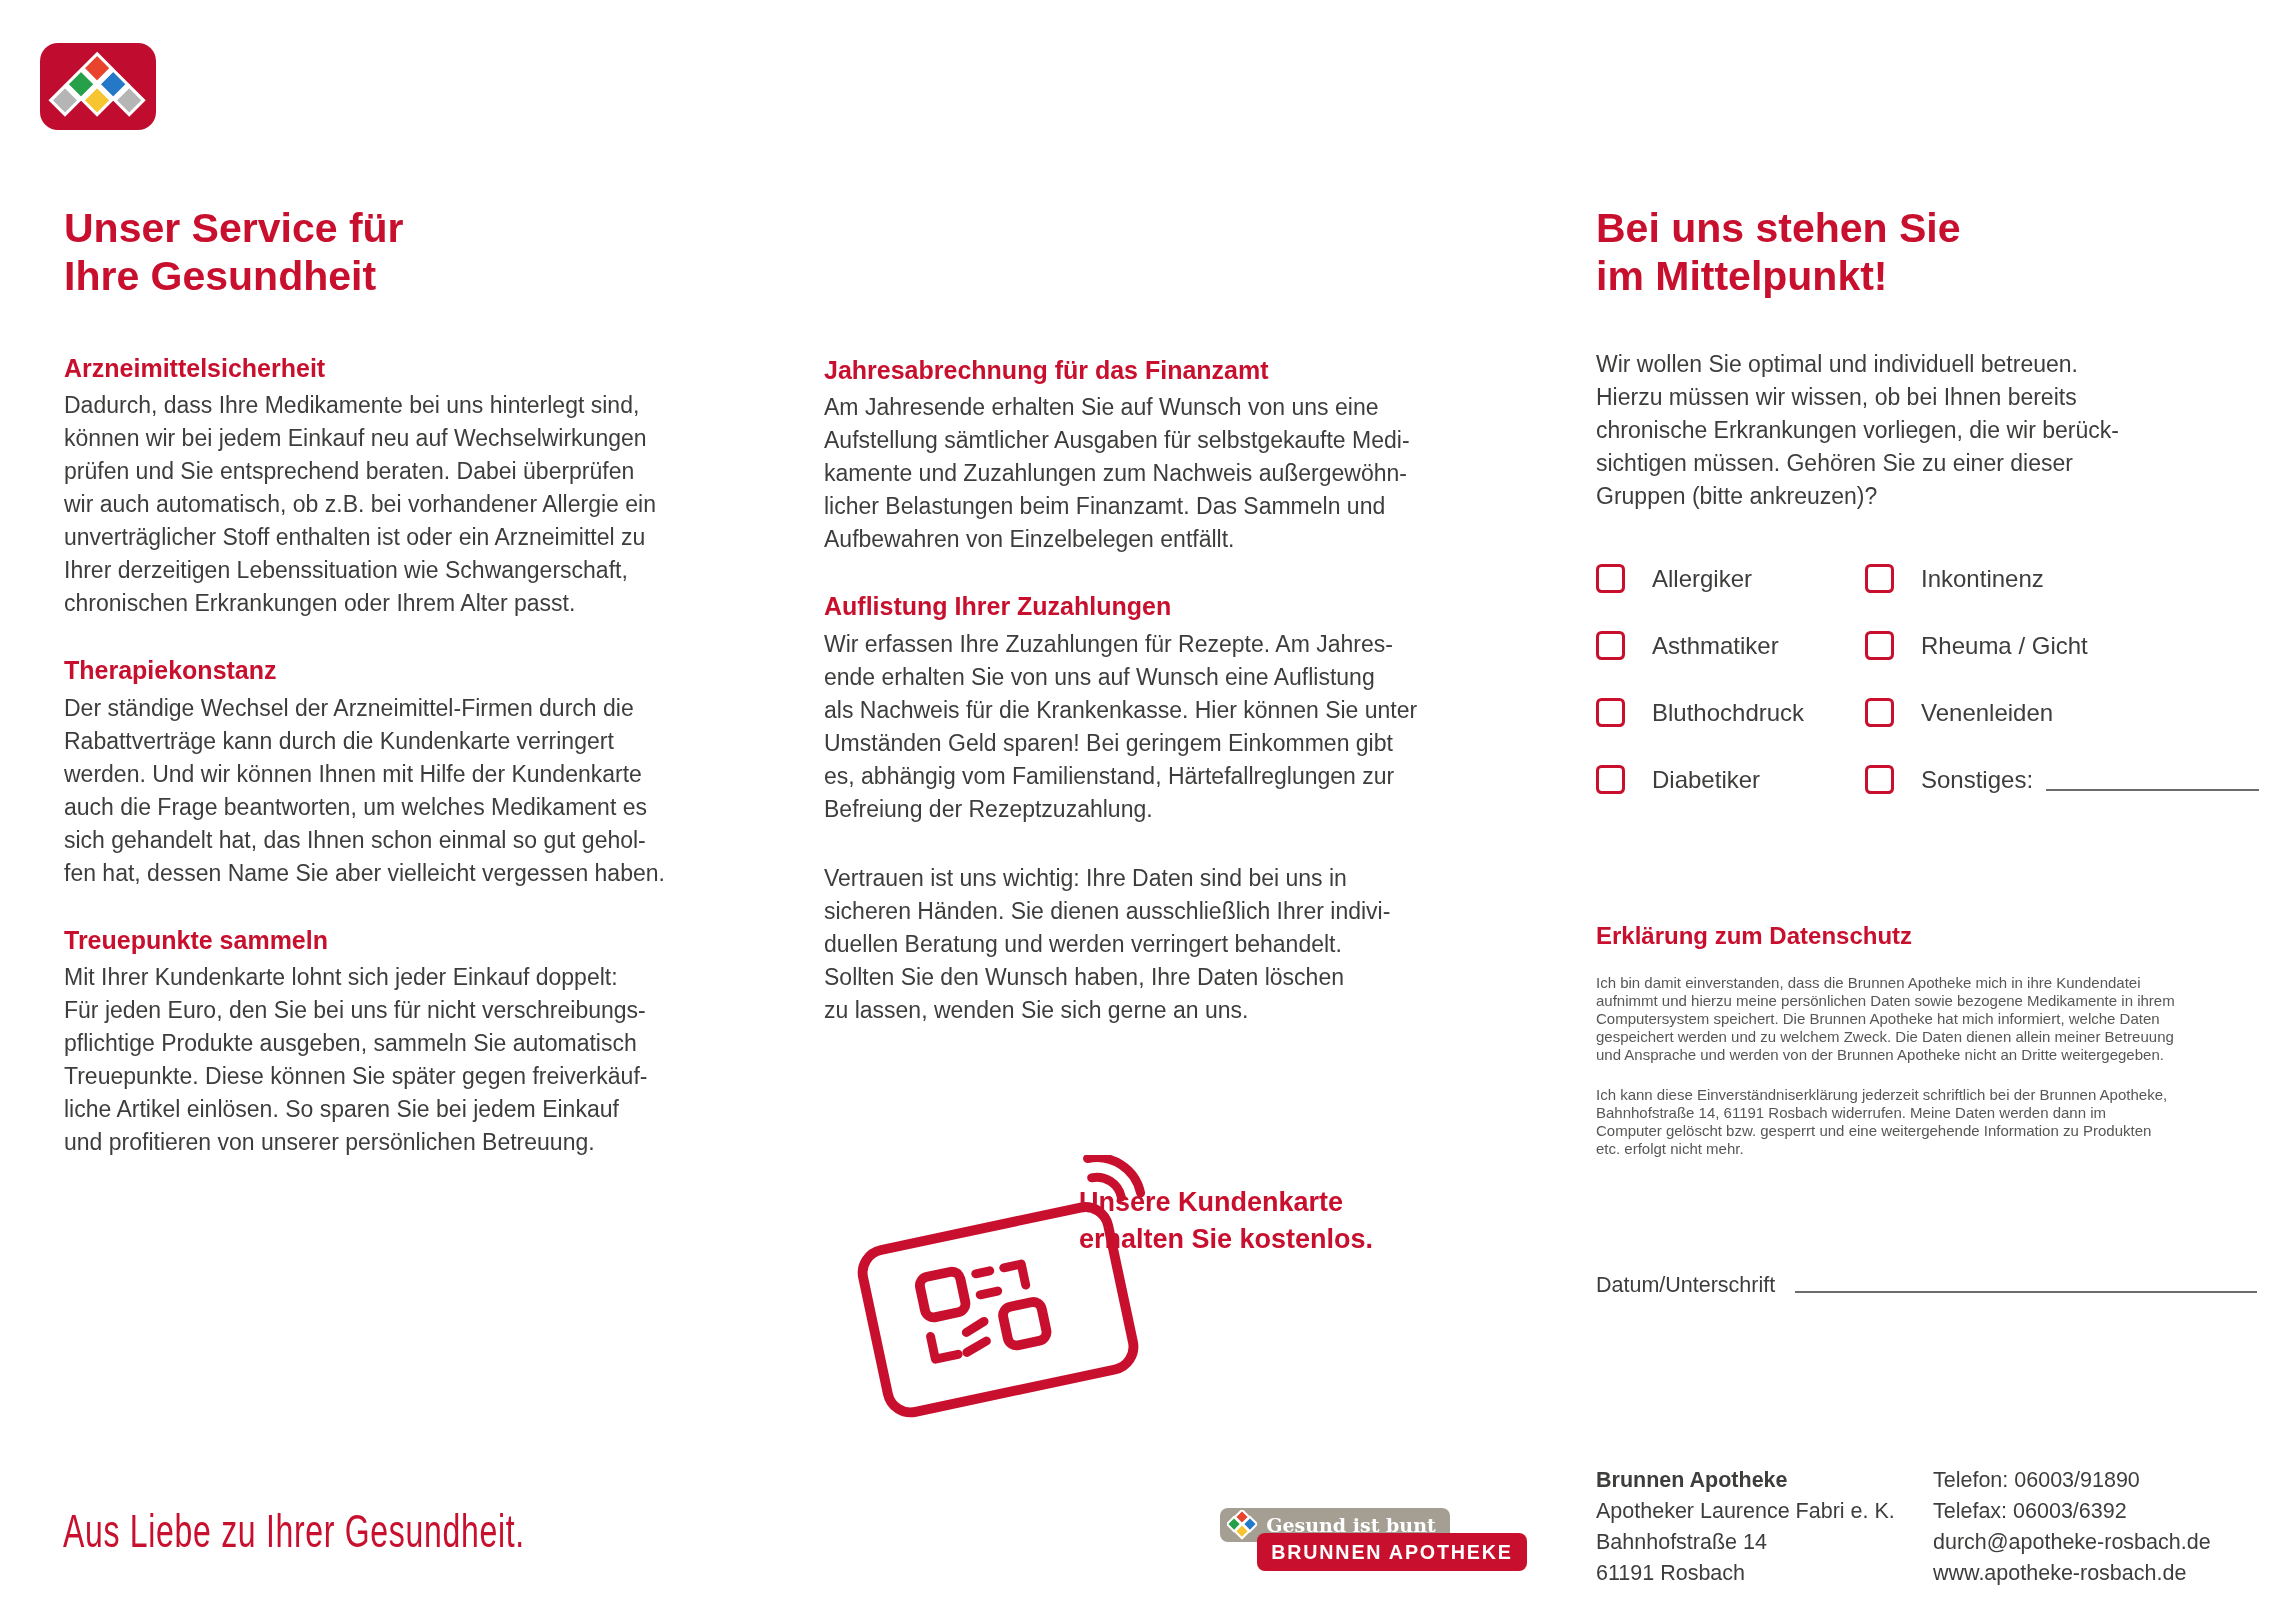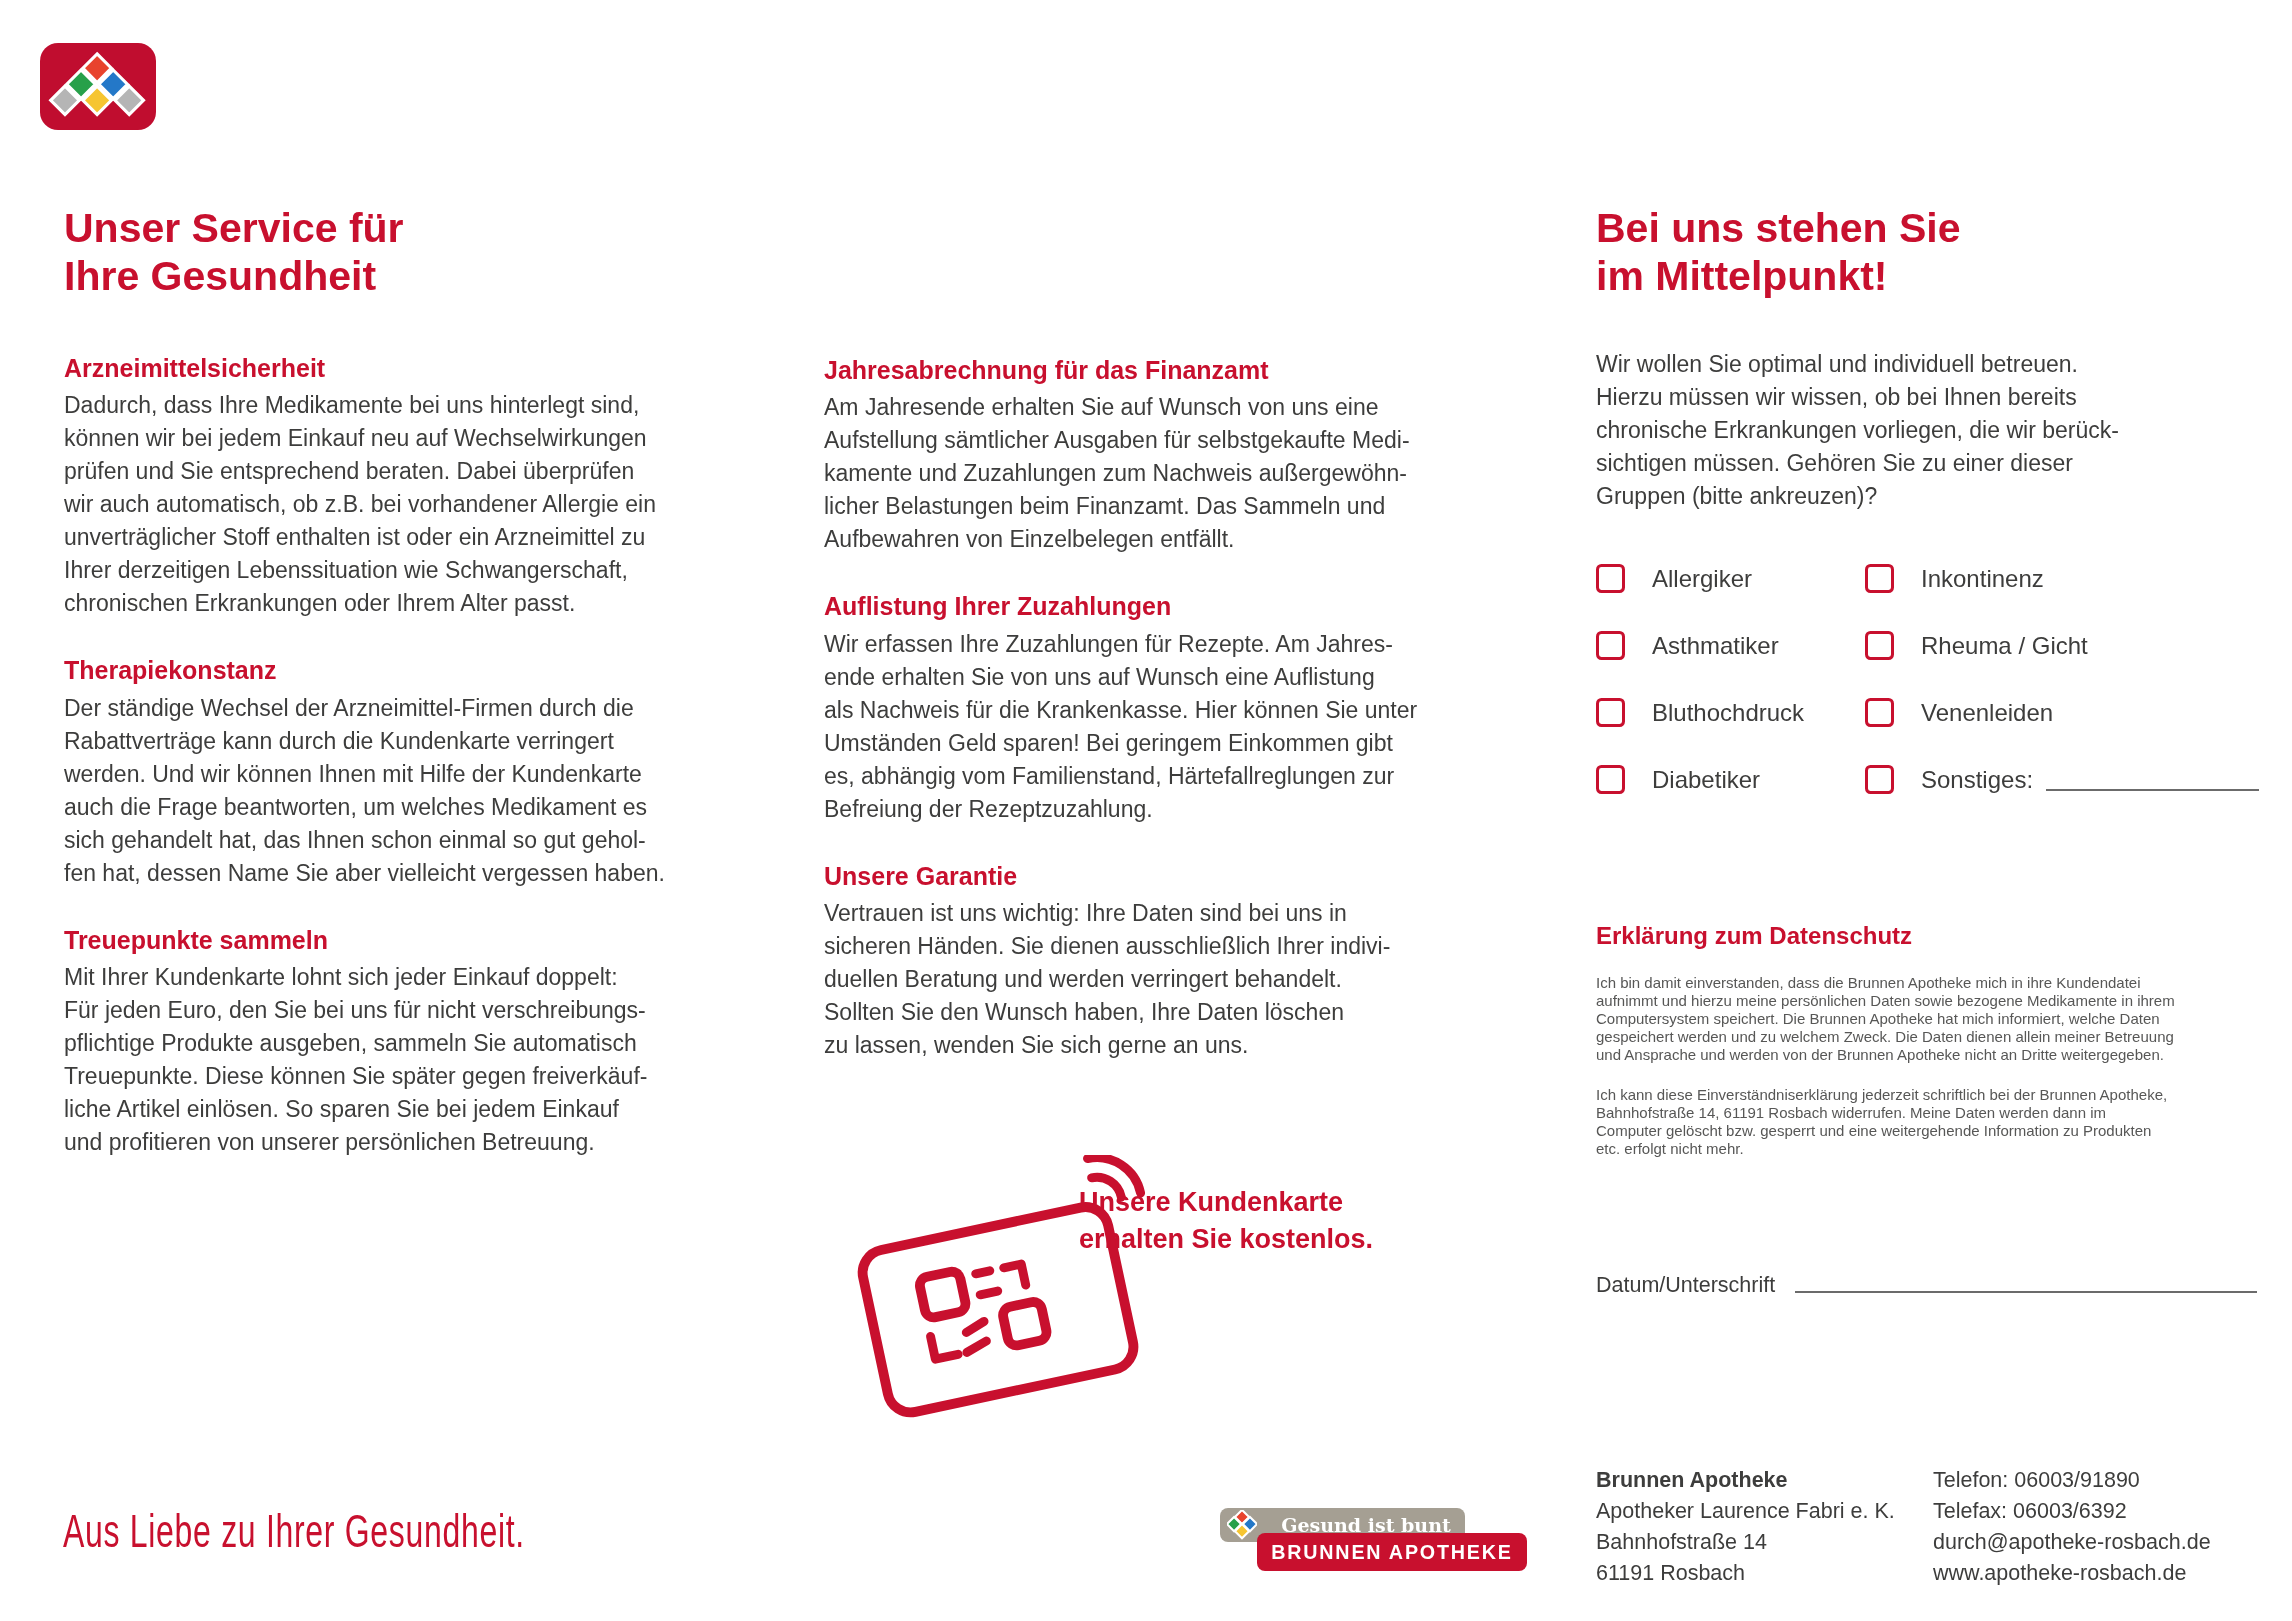--- a/index.html
+++ b/index.html
@@ -44,21 +44,21 @@
   .small-text{margin:0 0 21.5px 0;font-size:15px;line-height:18px;color:var(--text-small,#575756);}
   
   #signature-row{position:absolute;left:1596px;top:1274px;width:661px;display:flex;align-items:flex-end;}
   #signature-row .sig-label{font-size:21.5px;line-height:23px;color:var(--text-dark,#3d3d3c);}
   #signature-row .sig-line{flex:1;border-bottom:2.7px solid var(--line-gray,#6b6b6b);
         margin-left:19.7px;margin-bottom:3.6px;}
   
   #slogan{position:absolute;left:63px;top:1506px;font-size:41px;color:var(--brand-red,#c8102e);
         transform:scale(0.78,1.12);transform-origin:left top;letter-spacing:0.9px;}
   #badge-gray{position:absolute;left:1220px;top:1508px;height:34px;display:flex;align-items:center;
-        gap:24px;padding:0 14.3px 0 7.2px;background:var(--badge-gray,#a59f93);border-radius:8px;
+        gap:9px;padding:0 14.3px 0 7.2px;background:var(--badge-gray,#a59f93);border-radius:8px;
         color:#fff;font-family:"DejaVu Serif",serif;font-weight:bold;font-size:19px;z-index:1;}
   #badge-red{position:absolute;left:1257px;top:1533px;height:38px;display:flex;align-items:center;
         padding:0 14.3px;background:var(--brand-red,#c8102e);border-radius:8px;color:#fff;
         font-weight:bold;font-size:19.7px;letter-spacing:1.8px;z-index:2;}
   .contact-block{position:absolute;top:1465px;font-size:21.5px;line-height:31px;color:var(--text-dark,#3d3d3c);}
   #contact-left{left:1596px;}
   #contact-right{left:1933px;}
   .contact-name{font-weight:bold;}
 </style>
 </head>
@@ -122,21 +122,20 @@
     <div class="section">
       <h2 class="section-title">Auflistung Ihrer Zuzahlungen</h2>
       <p class="body-text lines">Wir erfassen Ihre Zuzahlungen für Rezepte. Am Jahres-
 ende erhalten Sie von uns auf Wunsch eine Auflistung
 als Nachweis für die Krankenkasse. Hier können Sie unter
 Umständen Geld sparen! Bei geringem Einkommen gibt
 es, abhängig vom Familienstand, Härtefallreglungen zur
 Befreiung der Rezeptzuzahlung.</p>
     </div>
     <div class="section">
-      <h2 class="section-title">Unsere Garantie</h2>
       <p class="body-text lines">Vertrauen ist uns wichtig: Ihre Daten sind bei uns in
 sicheren Händen. Sie dienen ausschließlich Ihrer indivi-
 duellen Beratung und werden verringert behandelt.
 Sollten Sie den Wunsch haben, Ihre Daten löschen
 zu lassen, wenden Sie sich gerne an uns.</p>
     </div>
   </section>
 
   <svg id="card-icon" width="331" height="287" viewBox="0 0 370 320">
     <g transform="rotate(-12 185 175)" fill="none" stroke="var(--brand-red)" stroke-linecap="round" stroke-linejoin="round">

